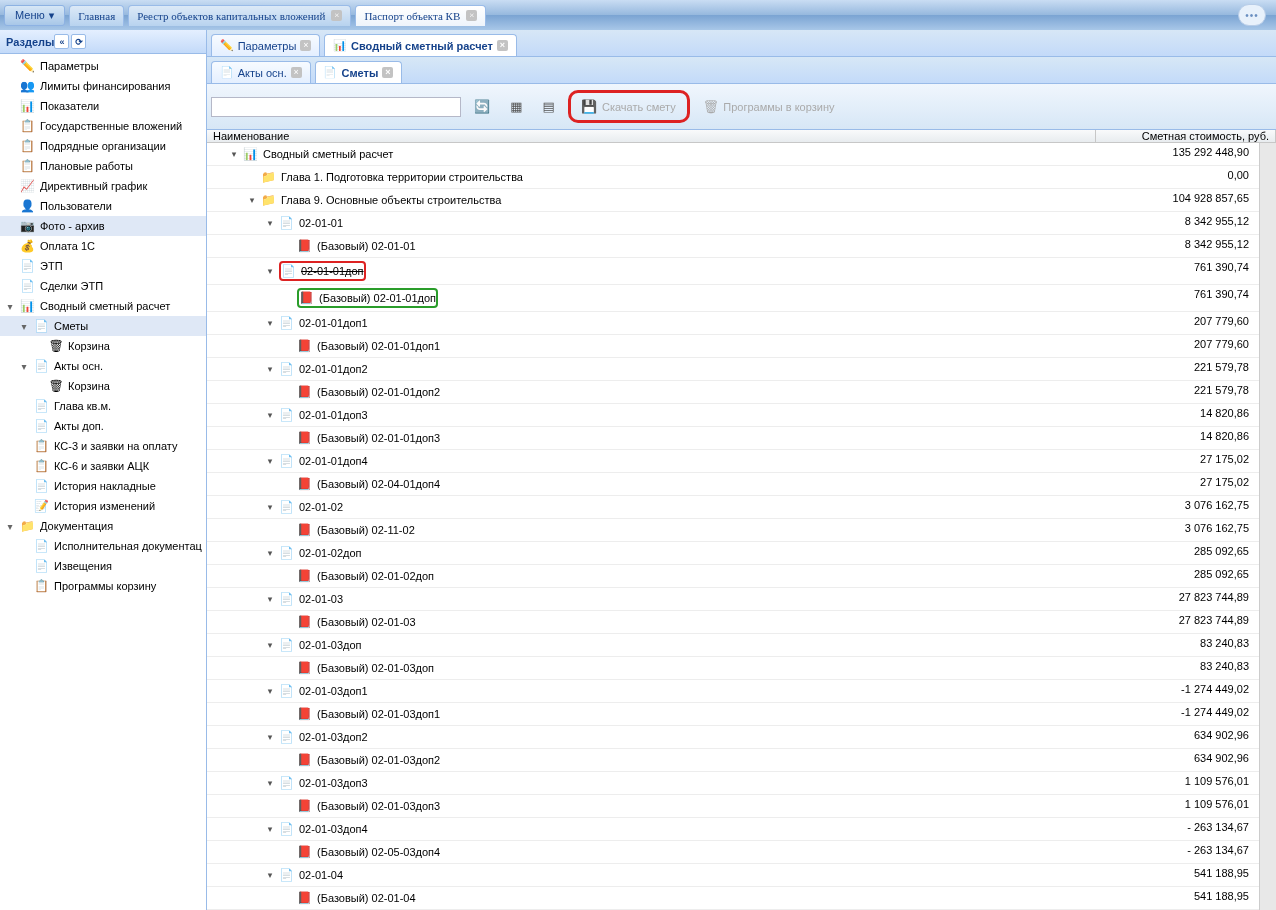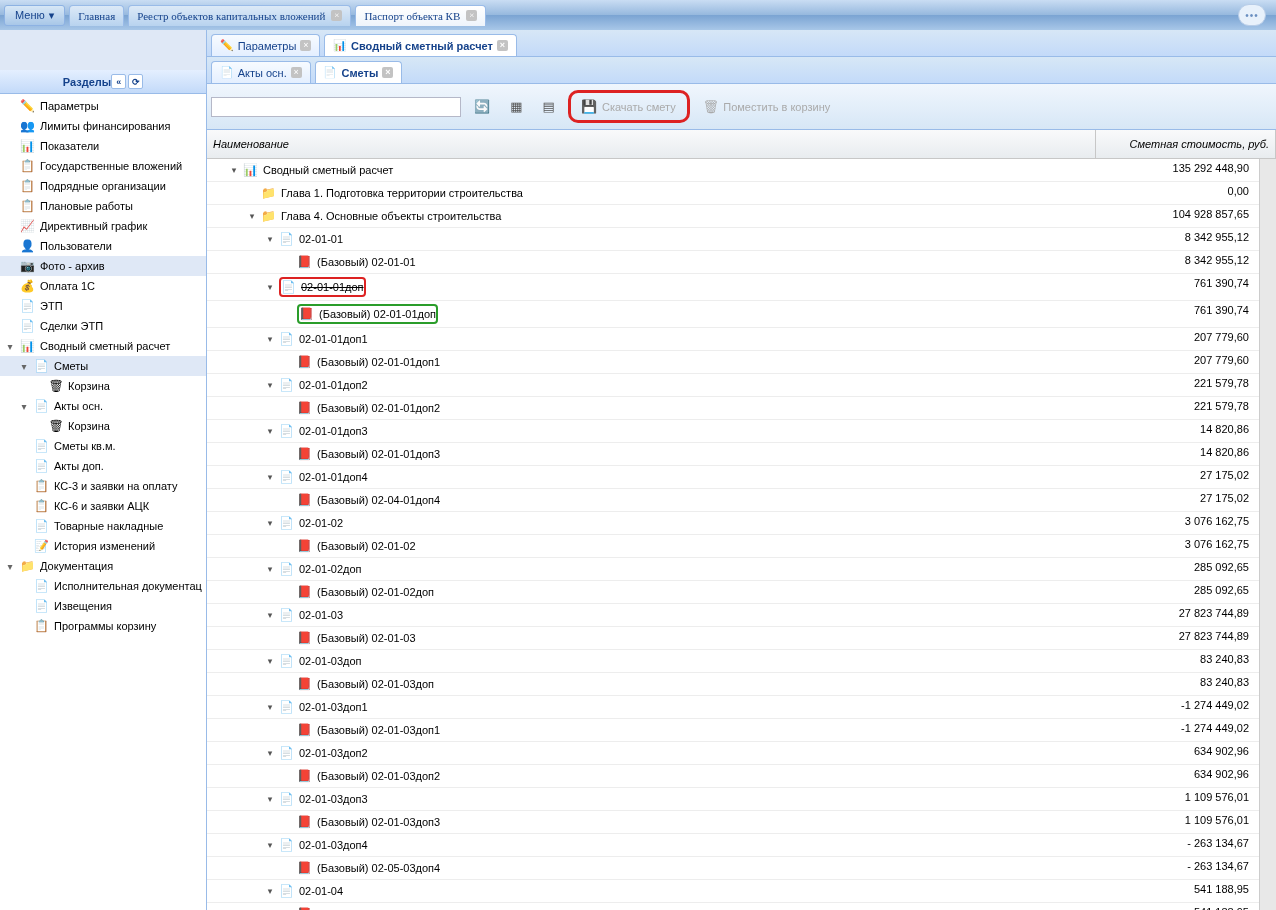--- a/index.html
+++ b/index.html
@@ -88,22 +88,21 @@
   flex-direction: column;
 }
 .sidebar-header {
   background: linear-gradient(to bottom, #e4efff, #c3daf9);
   border-bottom: 1px solid #99bbe8;
   padding: 4px 6px;
   font-weight: bold;
   color: #15428b;
   display: flex;
   align-items: center;
-  justify-content: center;
-  margin-top: 40px;
+  justify-content: flex-start;
 }
 .collapse-btns { display: flex; gap: 2px; }
 .collapse-btn {
   width: 15px; height: 15px;
   border: 1px solid #99bbe8;
   background: #fff;
   border-radius: 2px;
   font-size: 9px;
   display: flex; align-items: center; justify-content: center;
   cursor: pointer;
@@ -213,23 +212,22 @@
   display: inline-flex;
 }
 .grid-header {
   background: linear-gradient(to bottom, #f9fafb, #e8ecef);
   border-bottom: 1px solid #c7c7c7;
   display: flex;
   font-weight: normal;
   color: #000;
 }
 .grid-header .col {
-  padding: 8px 6px;
+  padding: 0 6px;
   border-right: 1px solid #c7c7c7;
-  font-style: italic;
 }
 .col-name { flex: 1; }
 .col-cost { width: 180px; text-align: right; }
 .grid-body {
   flex: 1;
   overflow-y: auto;
   background: #fff;
 }
 .grid-row {
   display: flex;
@@ -397,41 +395,41 @@
           <span>Акты осн.</span>
         </div>
         <div class="tree-node indent-2">
           <span class="expander"></span>
           <span class="icon">🗑</span>
           <span>Корзина</span>
         </div>
         <div class="tree-node indent-1">
           <span class="expander"></span>
           <span class="icon">📄</span>
-          <span>Сметы кв.м.</span>
+          <span>Глава кв.м.</span>
         </div>
         <div class="tree-node indent-1">
           <span class="expander"></span>
           <span class="icon">📄</span>
           <span>Акты доп.</span>
         </div>
         <div class="tree-node indent-1">
           <span class="expander"></span>
           <span class="icon">📋</span>
           <span>КС-3 и заявки на оплату</span>
         </div>
         <div class="tree-node indent-1">
           <span class="expander"></span>
           <span class="icon">📋</span>
           <span>КС-6 и заявки АЦК</span>
         </div>
         <div class="tree-node indent-1">
           <span class="expander"></span>
           <span class="icon">📄</span>
-          <span>Товарные накладные</span>
+          <span>История накладные</span>
         </div>
         <div class="tree-node indent-1">
           <span class="expander"></span>
           <span class="icon">📝</span>
           <span>История изменений</span>
         </div>
         <div class="tree-node indent-0">
           <span class="expander">▾</span>
           <span class="icon">📁</span>
           <span>Документация</span>
@@ -492,21 +490,21 @@
           <span class="tb-icon">▤</span>
         </button>
       <span class="highlight-red">
         <button class="tb-btn disabled">
           <span class="tb-icon">💾</span>
           <span>Скачать смету</span>
         </button>
       </span>
       <button class="tb-btn disabled">
         <span class="tb-icon">🗑</span>
-        <span>Поместить в корзину</span>
+        <span>Программы в корзину</span>
       </button>
     </div>
 
     <div class="grid-header">
       <div class="col col-name">Наименование</div>
       <div class="col col-cost">Сметная стоимость, руб.</div>
     </div>
     <div class="content-body">
       <div class="grid-wrap">
         <div class="grid-body" id="grid-body">
@@ -528,21 +526,21 @@
                   <span>Глава 1. Подготовка территории строительства</span>
                 </span>
               </div>
               <div class="col-cost">0,00</div>
             </div>
             <div class="grid-row pad-2">
               <div class="col-name">
                 <span class="row-expander">▾</span>
                 <span style="display: inline-flex; align-items: center; gap: 4px;">
                   <span class="row-icon">📁</span>
-                  <span>Глава 4. Основные объекты строительства</span>
+                  <span>Глава 9. Основные объекты строительства</span>
                 </span>
               </div>
               <div class="col-cost">104 928 857,65</div>
             </div>
             <div class="grid-row pad-3">
               <div class="col-name">
                 <span class="row-expander">▾</span>
                 <span style="display: inline-flex; align-items: center; gap: 4px;">
                   <span class="row-icon">📄</span>
                   <span>02-01-01</span>
@@ -668,21 +666,21 @@
                   <span>02-01-02</span>
                 </span>
               </div>
               <div class="col-cost">3 076 162,75</div>
             </div>
             <div class="grid-row pad-4">
               <div class="col-name">
                 <span class="row-expander"></span>
                 <span style="display: inline-flex; align-items: center; gap: 4px;">
                   <span class="row-icon">📕</span>
-                  <span>(Базовый) 02-01-02</span>
+                  <span>(Базовый) 02-11-02</span>
                 </span>
               </div>
               <div class="col-cost">3 076 162,75</div>
             </div>
             <div class="grid-row pad-3">
               <div class="col-name">
                 <span class="row-expander">▾</span>
                 <span style="display: inline-flex; align-items: center; gap: 4px;">
                   <span class="row-icon">📄</span>
                   <span>02-01-02доп</span>

